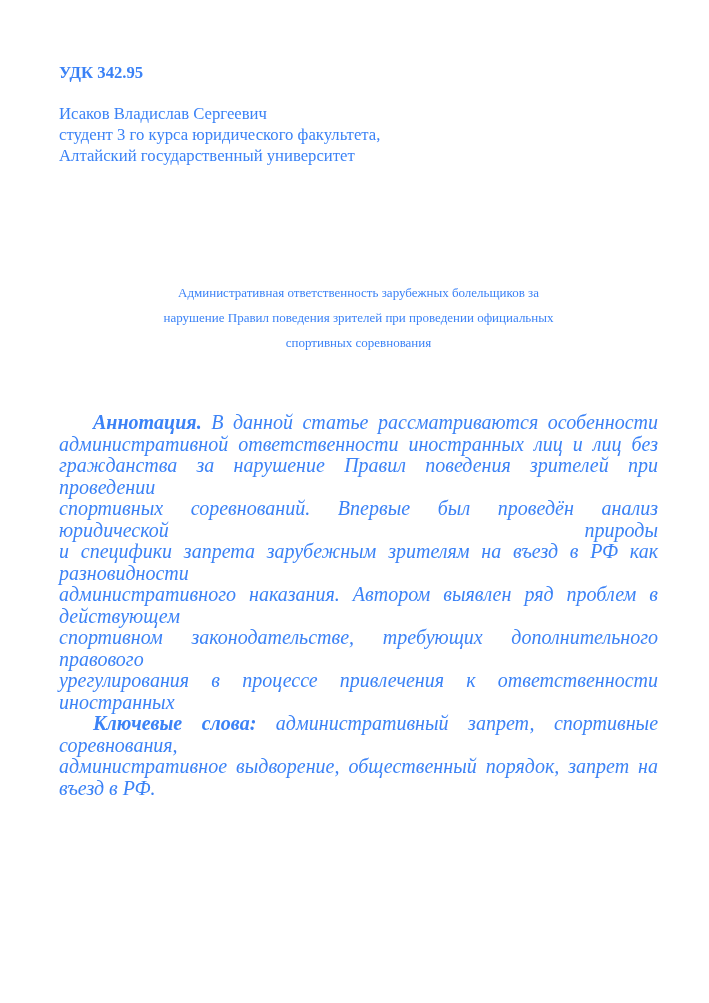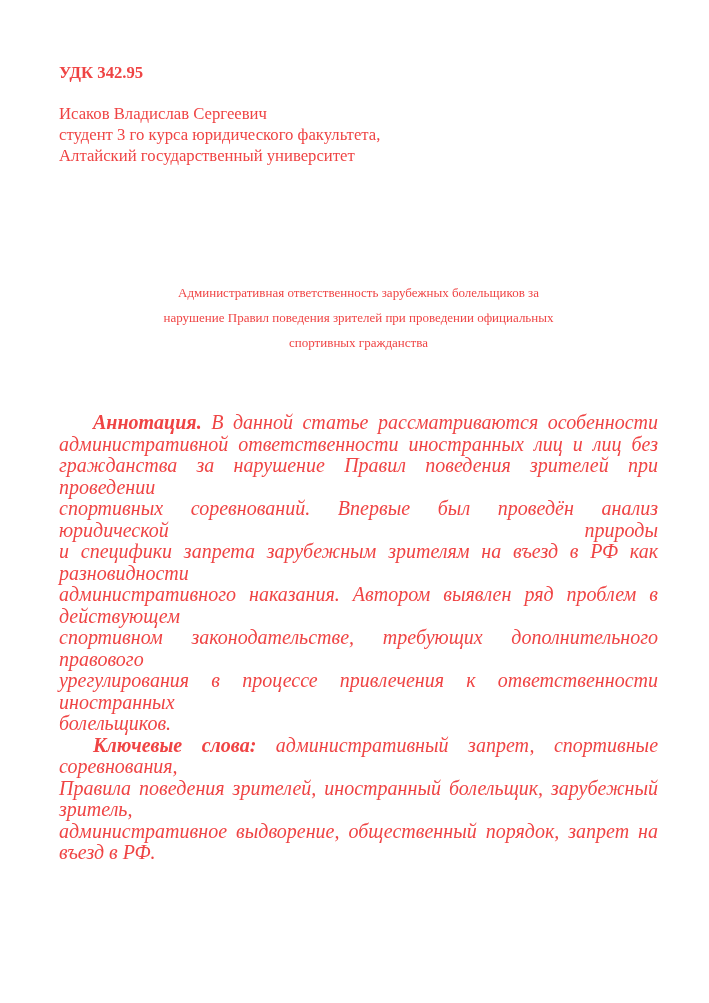--- a/index.html
+++ b/index.html
@@ -6,21 +6,21 @@
     margin: 0;
     padding: 0;
     background: #ffffff;
   }
   .page {
     position: relative;
     width: 709px;
     height: 1003px;
     margin: 0 auto;
     background: #ffffff;
-    color: #ef4444;
+    color: #3b82f6;
     font-family: "Liberation Serif", "DejaVu Serif", serif;
     box-sizing: border-box;
     padding: 62px 51px 0 59px;
     overflow: hidden;
   }
   
   .udc {
     font-size: 16.7px;
     line-height: 21px;
     font-weight: bold;
@@ -73,34 +73,32 @@
 
   <div class="author-block">
     <div class="author-name">Исаков Владислав Сергеевич</div>
     <div>студент 3 го курса юридического факультета,</div>
     <div>Алтайский государственный университет</div>
   </div>
 
   <div class="article-title">
     <div>Административная ответственность зарубежных болельщиков за</div>
     <div>нарушение Правил поведения зрителей при проведении официальных</div>
-    <div>спортивных гражданства</div>
+    <div>спортивных соревнования</div>
   </div>
 
   <div class="body-text">
     <div class="jline first"><span class="lead">Аннотация.</span> <span>В данной статье рассматриваются особенности</span></div>
     <div class="jline">административной ответственности иностранных лиц и лиц без</div>
     <div class="jline">гражданства за нарушение Правил поведения зрителей при проведении</div>
     <div class="jline">спортивных соревнований. Впервые был проведён анализ юридической природы</div>
     <div class="jline">и специфики запрета зарубежным зрителям на въезд в РФ как разновидности</div>
     <div class="jline">административного наказания. Автором выявлен ряд проблем в действующем</div>
     <div class="jline">спортивном законодательстве, требующих дополнительного правового</div>
     <div class="jline">урегулирования в процессе привлечения к ответственности иностранных</div>
-    <div class="jline last">болельщиков.</div>
   </div>
 
   <div class="body-text" style="margin-top:0;">
     <div class="jline first"><span class="lead">Ключевые слова:</span> <span>административный запрет, спортивные соревнования,</span></div>
-    <div class="jline">Правила поведения зрителей, иностранный болельщик, зарубежный зритель,</div>
     <div class="jline last">административное выдворение, общественный порядок, запрет на въезд в РФ.</div>
   </div>
 
 </main>
 
 </body></html>

